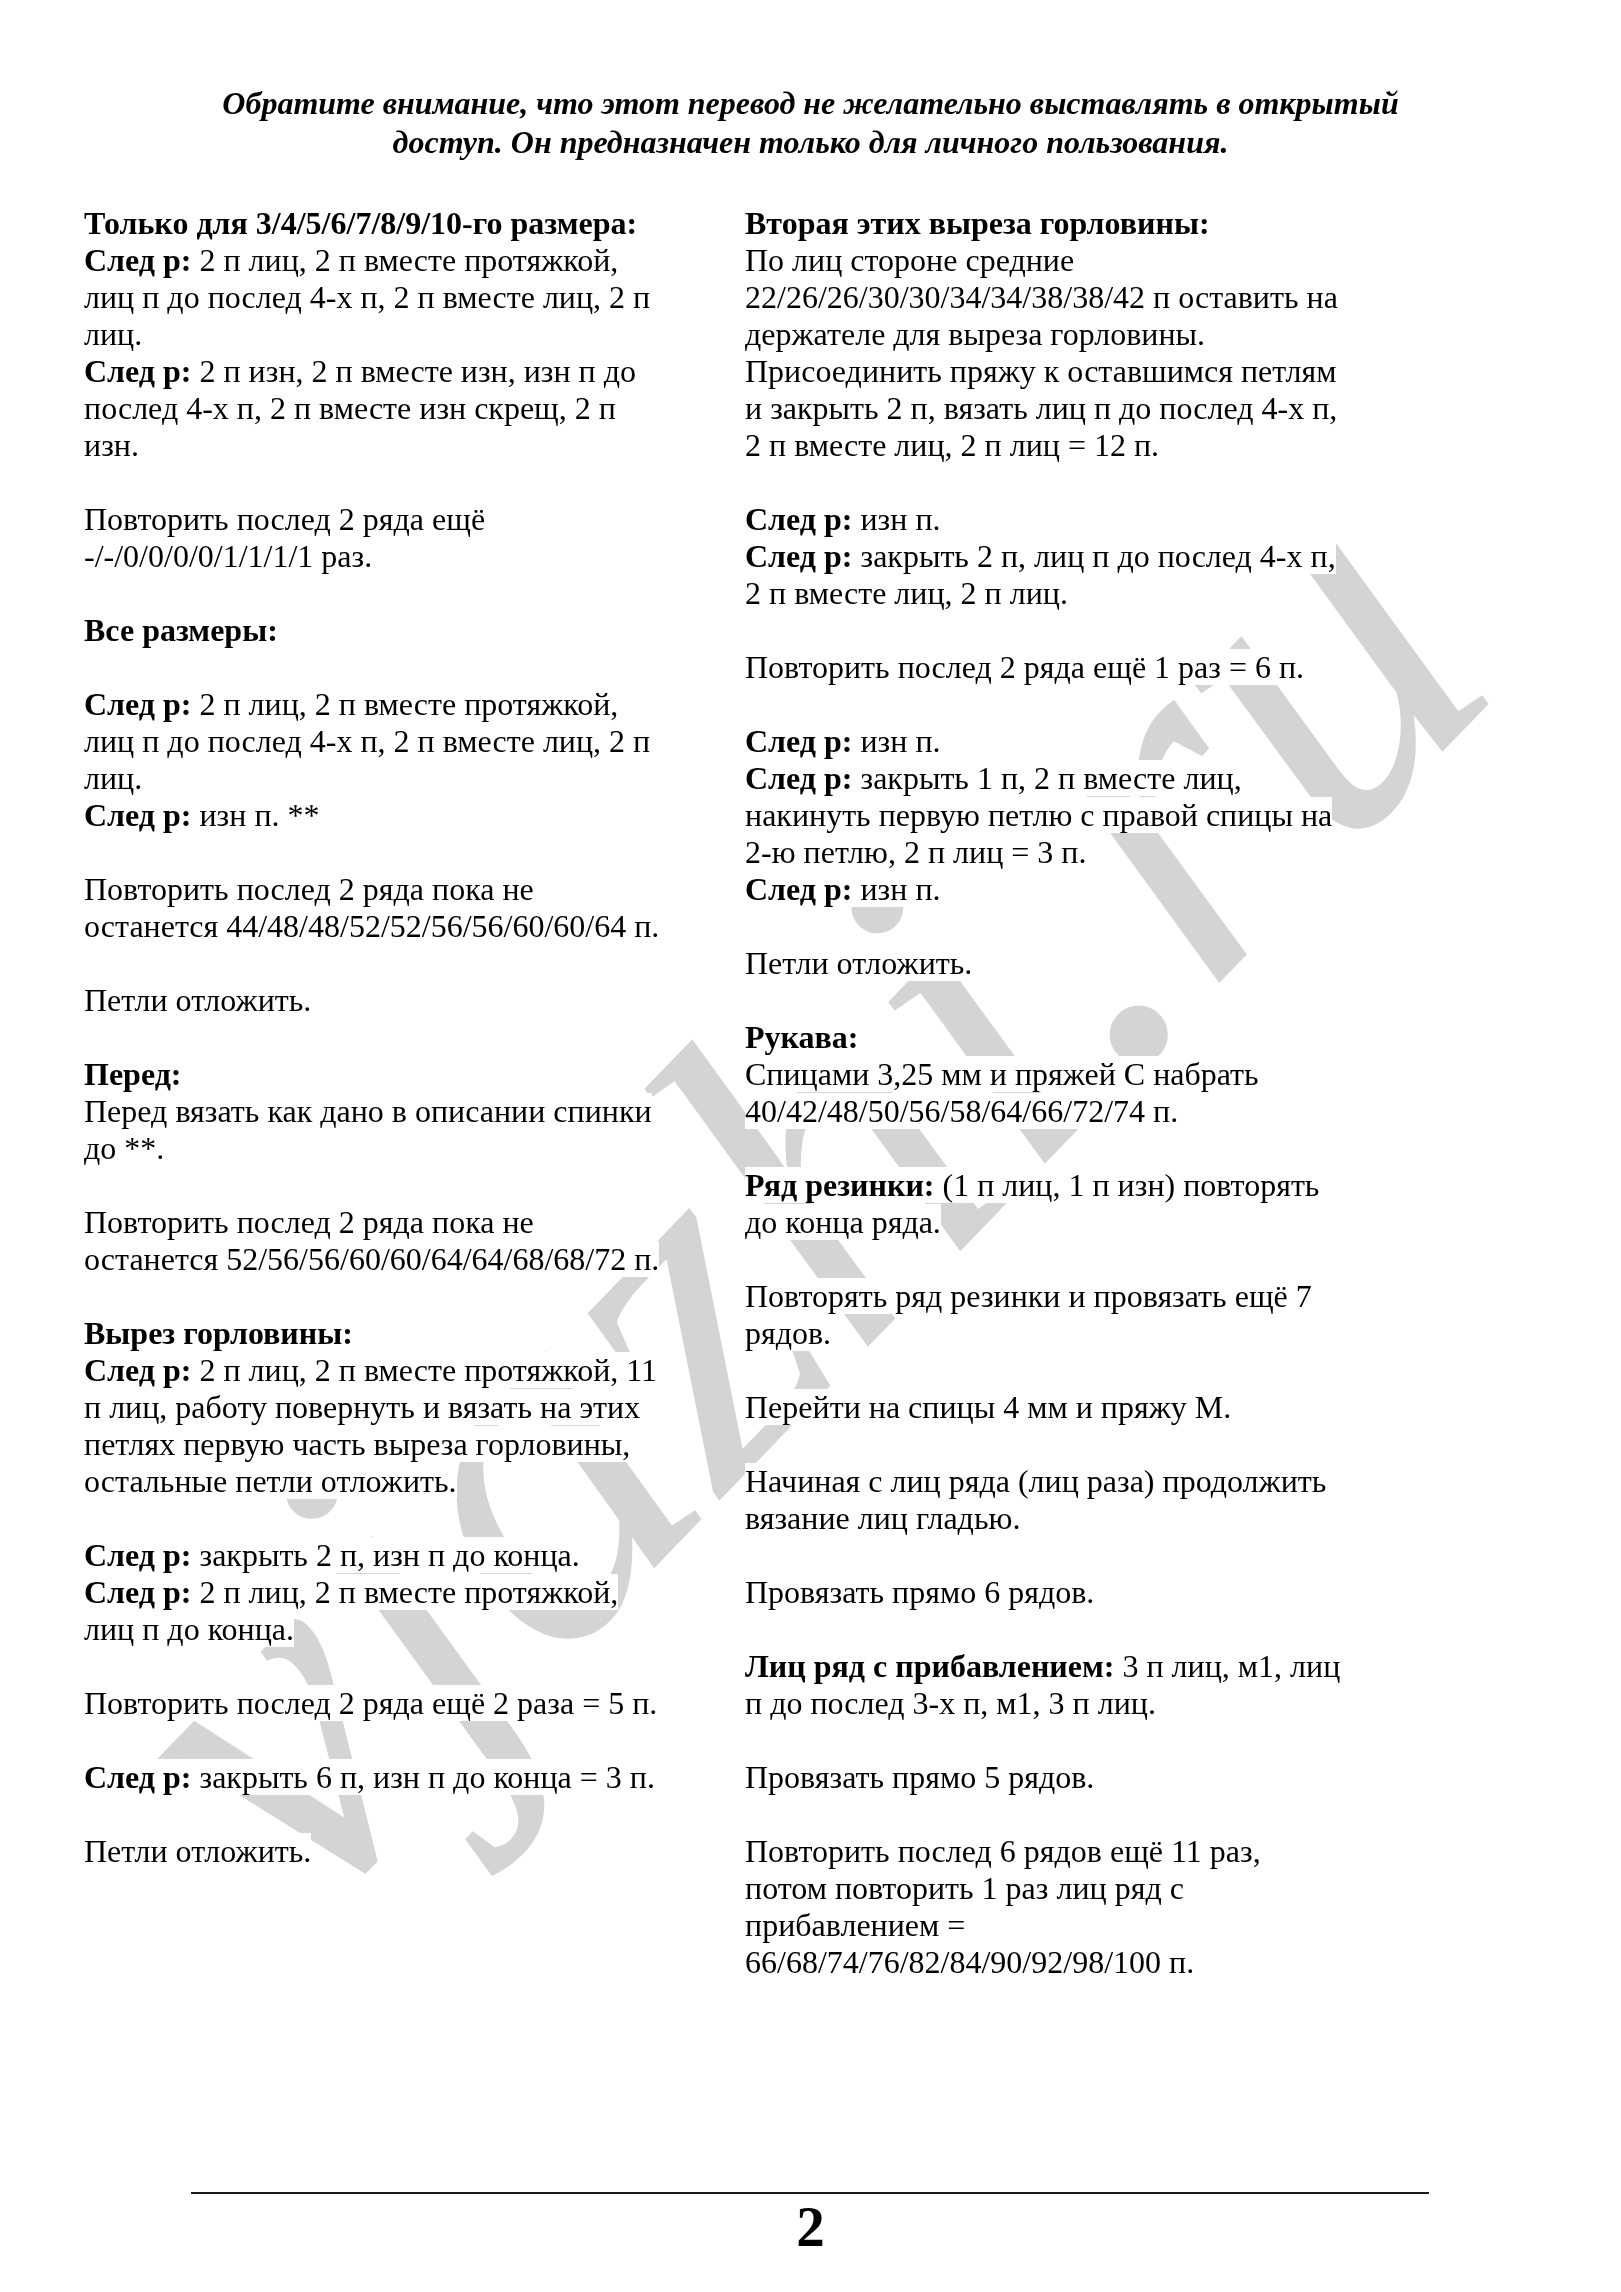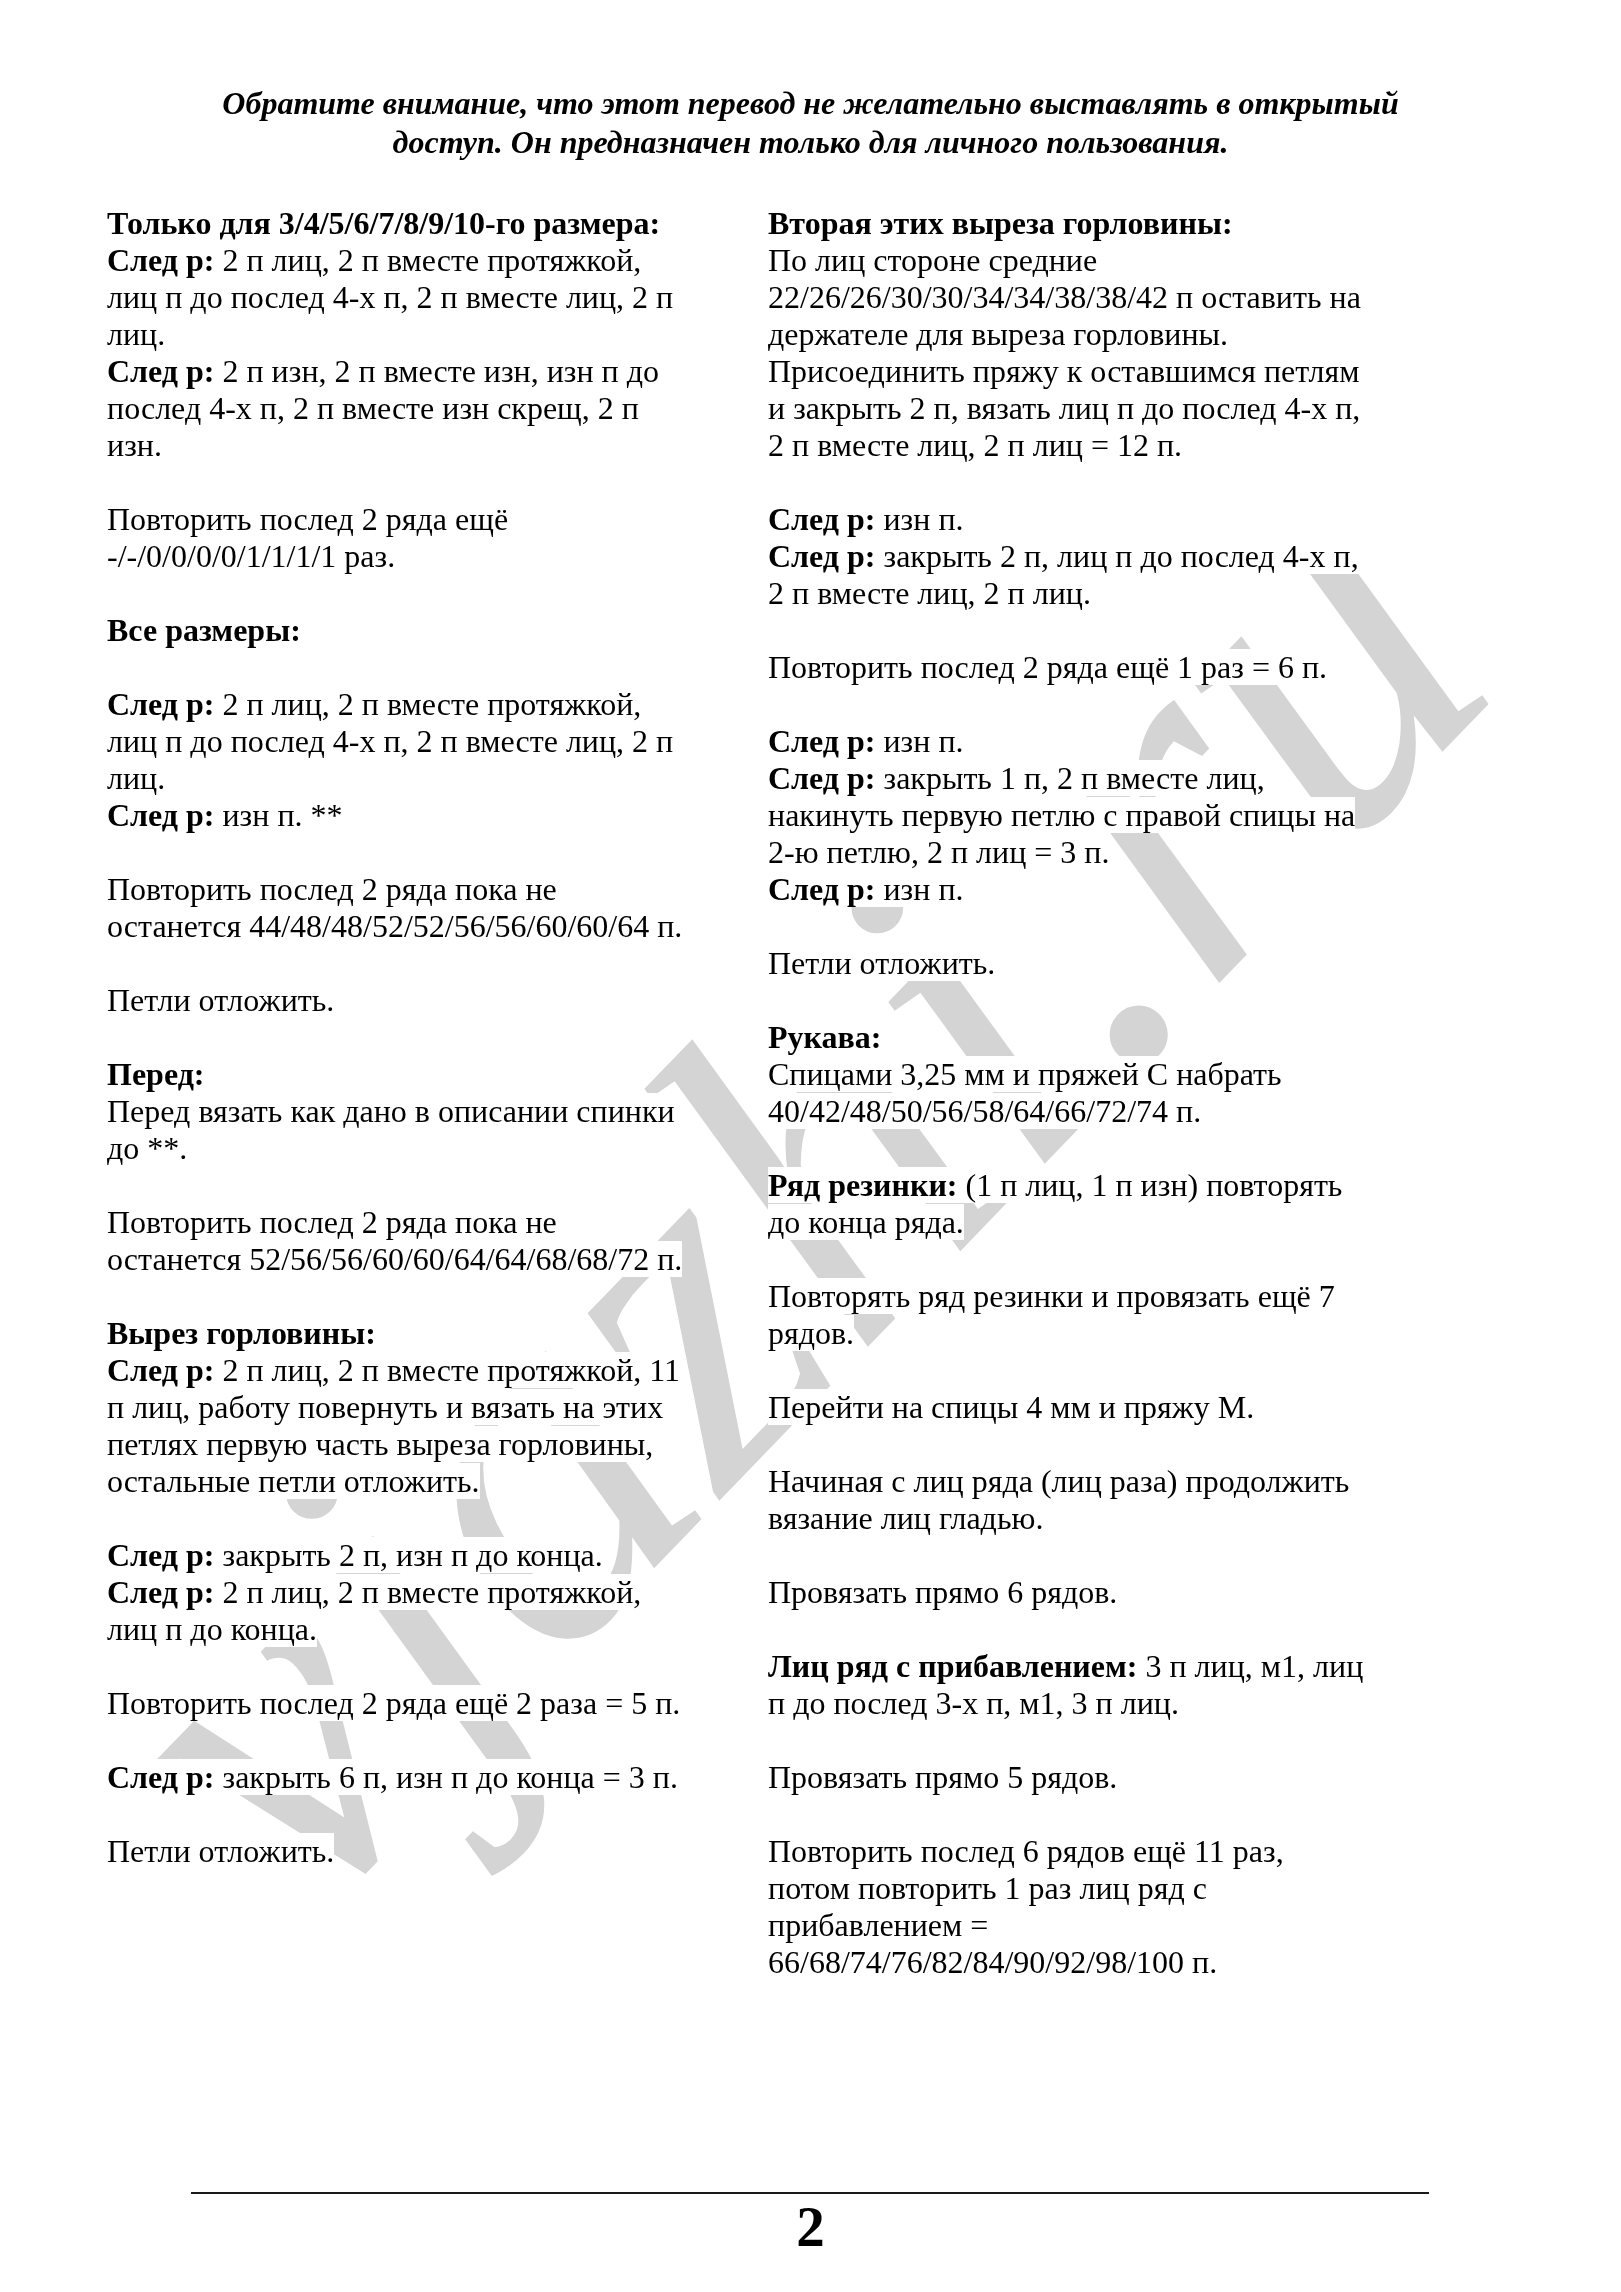--- a/index.html
+++ b/index.html
@@ -36,21 +36,21 @@
     font-weight: bold;
     font-style: italic;
     font-size: 32px;
     line-height: 39px;
   }
   .columns {
     position: relative;
     z-index: 1;
     display: flex;
     margin-top: 43px;
-    padding-left: 107px;
+    padding-left: 84px;
   }
   .col {
     flex: 0 0 auto;
   }
   .col-left  { width: 583px; margin-right: 78px; }
   .col-right { width: 600px; }
   .para {
     margin: 0;
     font-size: 32px;
     line-height: 37px;

